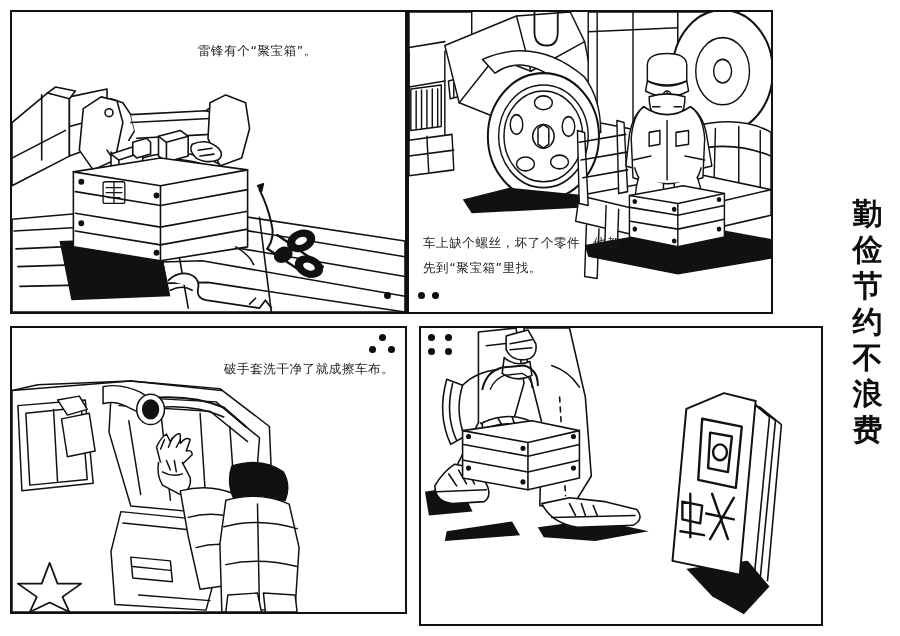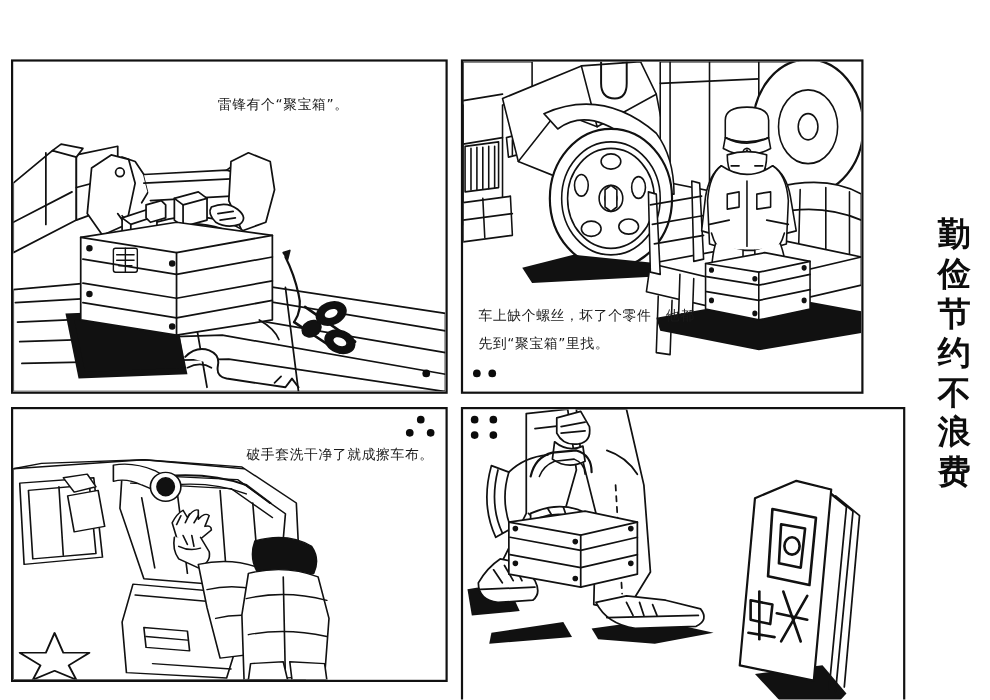--- a/index.html
+++ b/index.html
@@ -21,25 +21,24 @@
     background: #ffffff;
   }
 
   
   .panel {
     position: absolute;
     background: #ffffff;
     border: 2px solid #111111;
     box-sizing: border-box;
     overflow: hidden;
-    margin-top: 44px;
   }
   #panel-1 { left: 10px;  top: 10px;  width: 397px; height: 304px; }
-  #panel-2 { left: 419px; top: 10px;  width: 366px; height: 304px; }
-  #panel-3 { left: 10px;  top: 326px; width: 397px; height: 250px; }
+  #panel-2 { left: 407px; top: 10px;  width: 366px; height: 304px; }
+  #panel-3 { left: 10px;  top: 326px; width: 397px; height: 288px; }
   #panel-4 { left: 419px; top: 326px; width: 404px; height: 300px; }
 
   .panel-art {
     position: absolute;
     inset: 0;
     width: 100%;
     height: 100%;
     display: block;
   }
 

